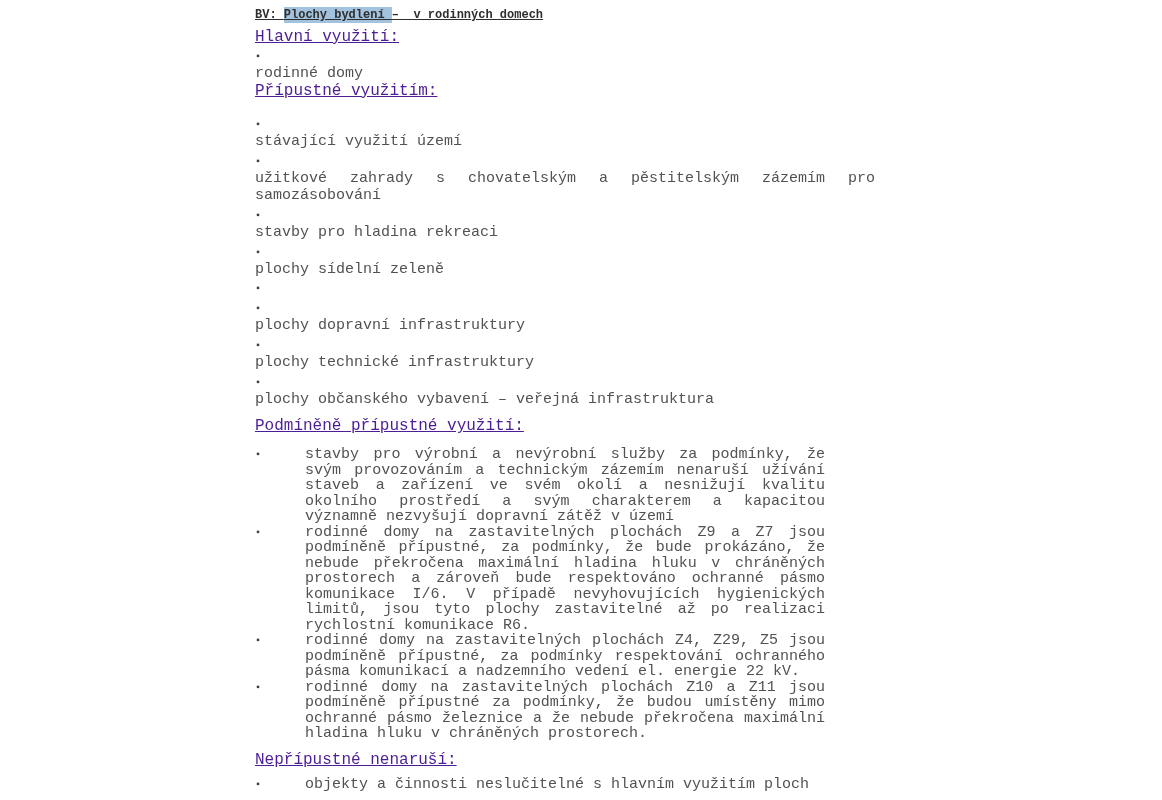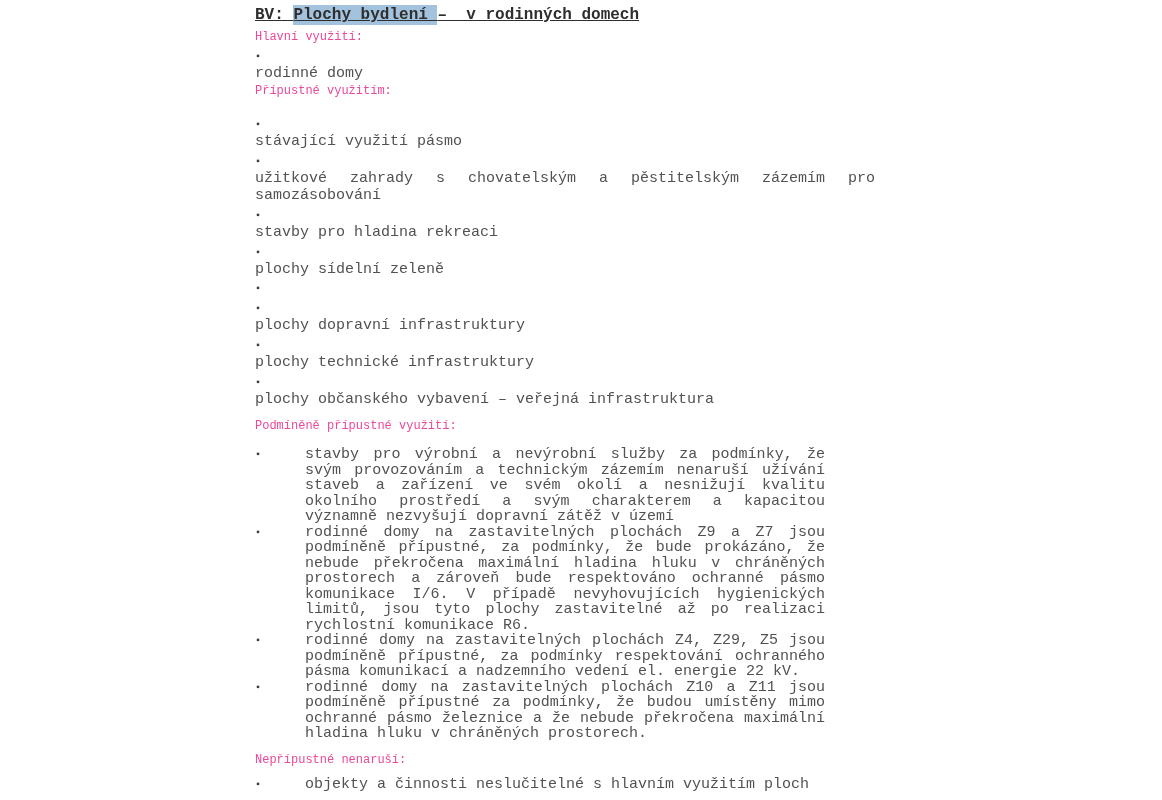--- a/index.html
+++ b/index.html
@@ -10,33 +10,34 @@
     font-family: "Liberation Mono", "DejaVu Sans Mono", monospace;
     color: #4f4f4f;
     overflow: hidden;
   }
   .doc {
     padding: 6px 0 0 255px;
     width: 1162px;
   }
   .title {
     margin: 0 0 4px 0;
-    font-size: 16px;
+    font-size: 12px;
     font-weight: bold;
     line-height: 19px;
     color: #2e2e2e;
     text-decoration: underline;
     white-space: pre;
   }
   .title .hl { padding: 1px 0; }
   .section { margin: 0; }
   .heading {
-    font-size: 12px;
+    font-size: 16px;
     line-height: 17px;
-    color: #ec4899;
+    text-decoration: underline;
+    color: #4c1d95;
     white-space: pre;
   }
   .items { margin: 0; }
   
   .item {
     display: flex;
     align-items: flex-start;
     width: 570px;
   }
   .bullet {
@@ -78,21 +79,21 @@
   <div class="section sec-0">
     <div class="heading">Hlavní využití:</div>
     <div class="items">
   <div class="item"><span class="bullet">▪</span><p class="txt">rodinné domy</p></div>
 </div>
   </div>
 
   <div class="section sec-1">
     <div class="heading">Přípustné využitím:</div>
     <div class="items">
-  <div class="item"><span class="bullet">▪</span><p class="txt">stávající využití pásmo</p></div>
+  <div class="item"><span class="bullet">▪</span><p class="txt">stávající využití území</p></div>
 
   <div class="item"><span class="bullet">▪</span><p class="txt">užitkové zahrady s chovatelským a pěstitelským zázemím pro samozásobování</p></div>
 
   <div class="item"><span class="bullet">▪</span><p class="txt">stavby pro hladina rekreaci</p></div>
 
   <div class="item"><span class="bullet">▪</span><p class="txt">plochy sídelní zeleně</p></div>
 
   <div class="item"><span class="bullet">▪</span></div>
 
   <div class="item"><span class="bullet">▪</span><p class="txt">plochy dopravní infrastruktury</p></div>

